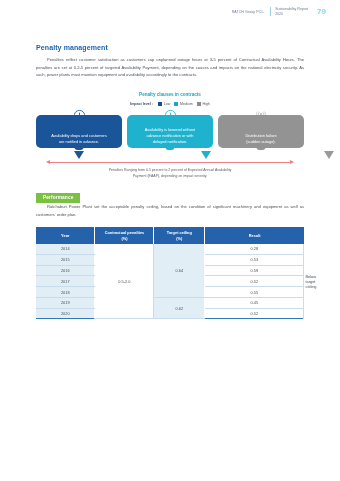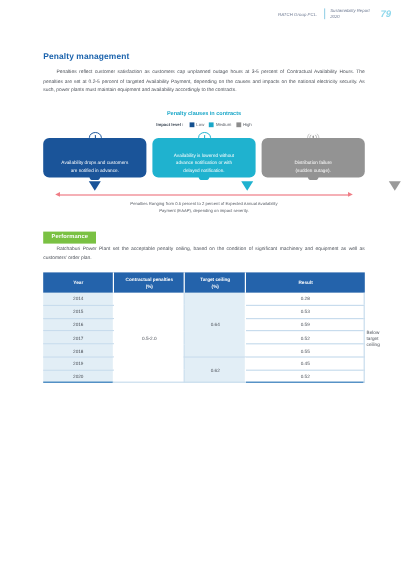--- a/index.html
+++ b/index.html
@@ -17,21 +17,20 @@
   }
 
   
   .page-header {
     position: absolute;
     top: 7px;
     right: 14px;
     display: flex;
     align-items: center;
     gap: 5px;
-    font-style: italic;
   }
   .hdr-company {
     font-size: 3.6px;
     color: #6f7b93;
     letter-spacing: 0.05px;
     white-space: nowrap;
   }
   .hdr-divider {
     width: 0.6px;
     height: 9px;

